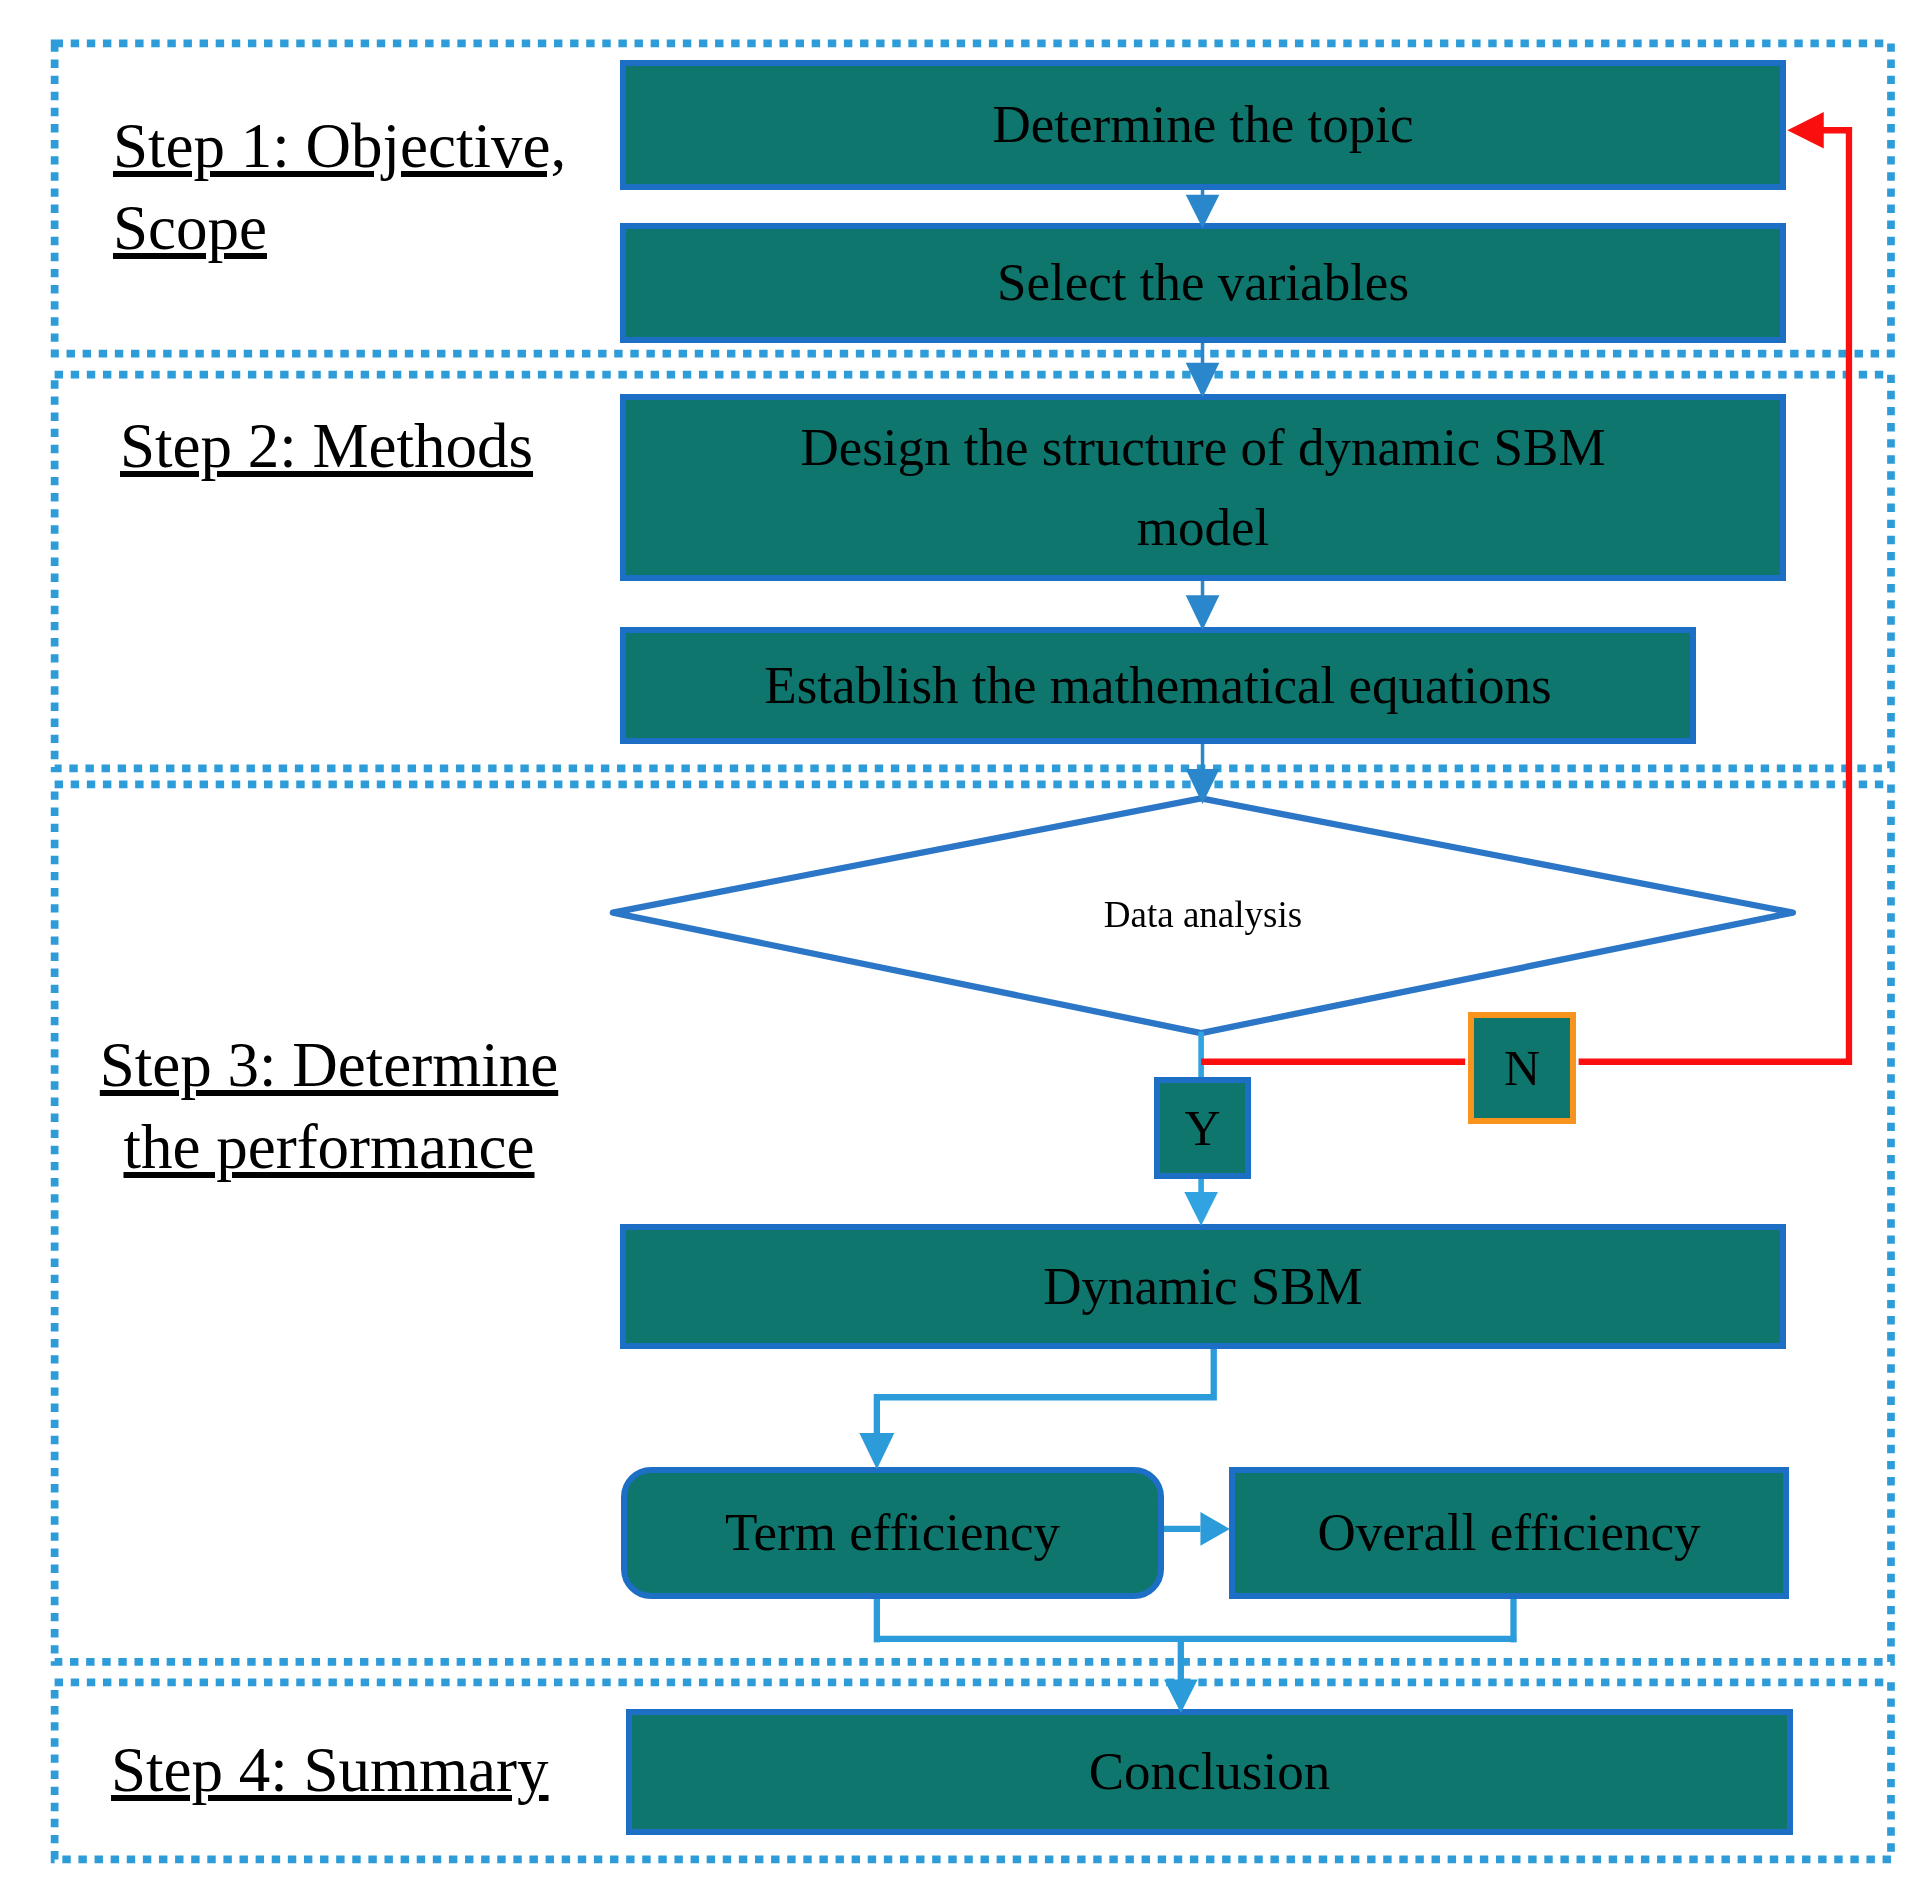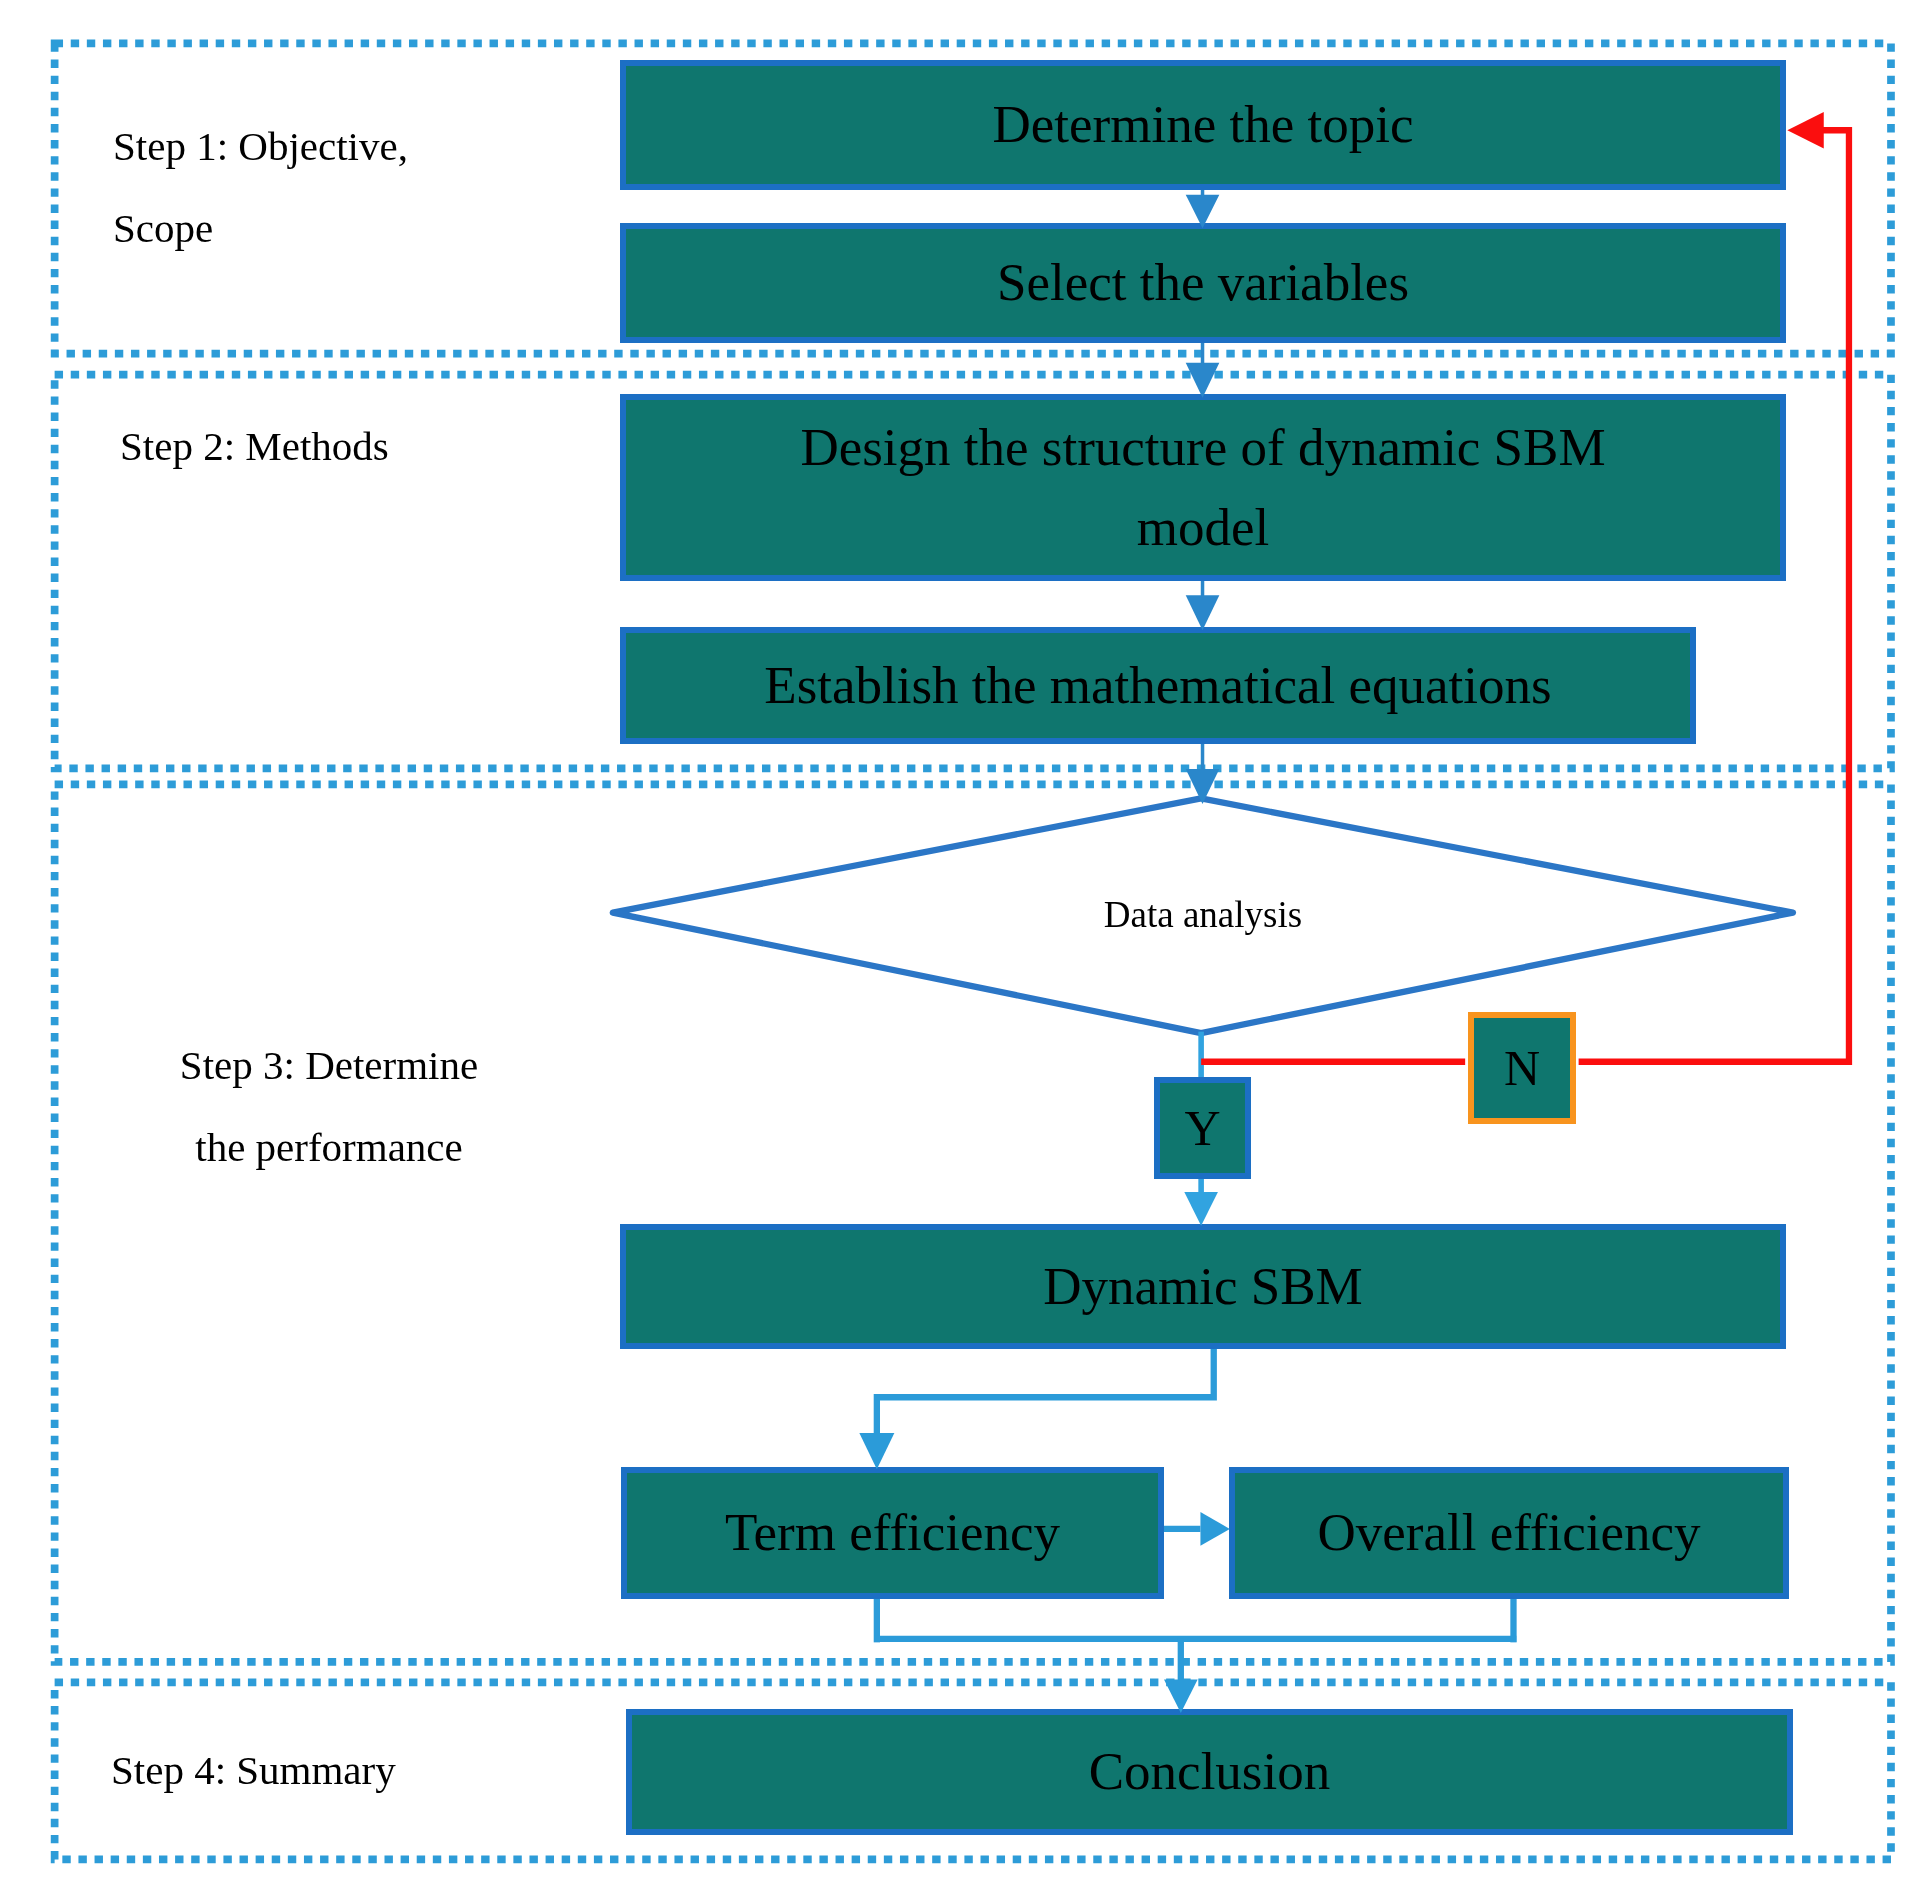--- a/index.html
+++ b/index.html
@@ -49,24 +49,25 @@
     position: absolute;
     display: flex;
     align-items: center;
     justify-content: center;
     font-size: 37px;
     color: var(--text);
   }
   
   .label {
     position: absolute;
-    font-size: 41px;
+    font-size: 63px;
     line-height: 82px;
     color: var(--text);
     white-space: nowrap;
+    text-decoration: underline;
   }
   .label.centered { text-align: center; }
 </style>
 </head>
 <body>
 
 <div class="stage">
 
   <svg class="layer" viewBox="0 0 2750 2710">
     <g>
@@ -128,21 +129,21 @@
   <div class="node" style="left:620px; top:627px; width:1076px; height:117px;">Establish the mathematical equations</div>
 
   <div class="diamond-label" style="left:853px; top:876px; width:700px; height:77px;">Data analysis</div>
 
   <div class="node small" style="left:1154px; top:1077px; width:97px; height:102px;">Y</div>
 
   <div class="node small orange" style="left:1468px; top:1012px; width:108px; height:112px;">N</div>
 
   <div class="node" style="left:620px; top:1224px; width:1166px; height:125px;">Dynamic SBM</div>
 
-  <div class="node" style="left:621px; top:1467px; width:543px; height:132px;">Term efficiency</div>
+  <div class="node" style="left:621px; top:1467px; width:543px; height:132px;border-radius:30px;">Term efficiency</div>
 
   <div class="node" style="left:626px; top:1709px; width:1167px; height:126px;">Conclusion</div>
 
   <div class="node" style="left:1229px; top:1467px; width:560px; height:132px;">Overall efficiency</div>
 
   <svg class="layer" viewBox="0 0 2750 2710">
     <g>
       <polygon class="headA" points="1693,278 1741,278 1717,326"></polygon>
       <polygon class="headA" points="1693,518 1741,518 1717,568"></polygon>
       <polygon class="headA" points="1693,850 1741,850 1717,900"></polygon>

